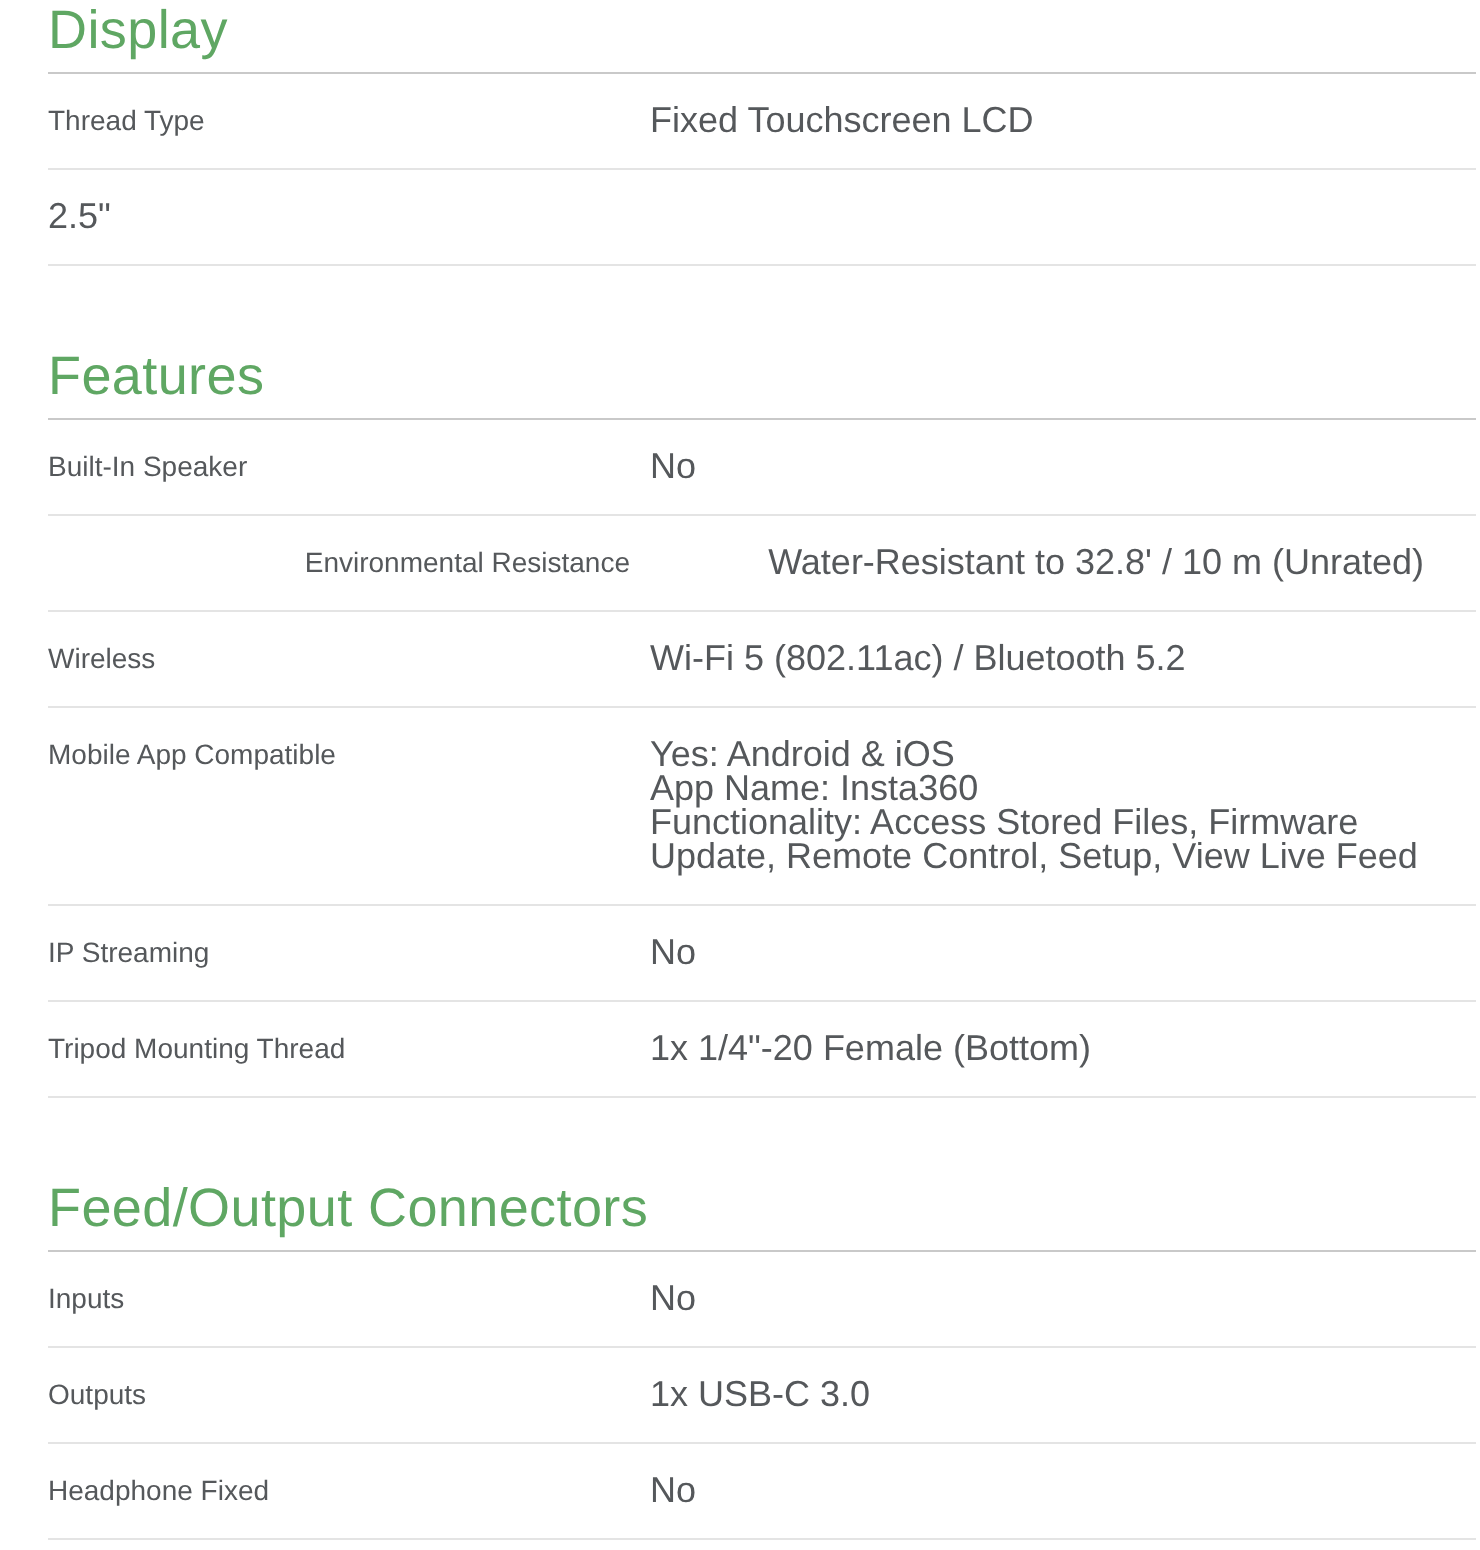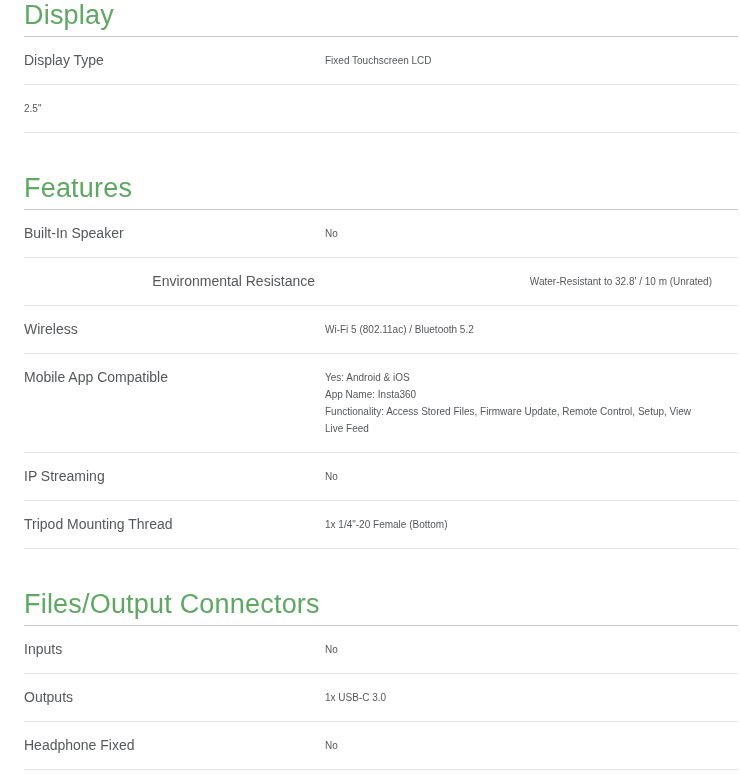--- a/index.html
+++ b/index.html
@@ -46,36 +46,36 @@
   .spec-label {
     flex: none;
     width: 301px;
     font-size: 14px;
     line-height: 17px;
     padding-right: 10px;
     box-sizing: border-box;
   }
   .spec-value {
     flex: 1;
-    font-size: 10px;
+    font-size: 18px;
     line-height: 17px;
     white-space: pre-line;
     padding-right: 26px;
   }
 </style>
 </head>
 <body>
 
 <div class="spec-page">
   <section class="spec-section">
     <h2 class="section-title" style="color: rgb(95, 167, 99);">Display</h2>
     <hr class="title-rule" style="border-top-color: rgb(201, 201, 201);">
     <div class="spec-rows">
   <div class="spec-row" style="border-bottom-color: rgb(228, 228, 228);">
-    <div class="spec-label" style="color: rgb(85, 88, 91);">Display Type</div>
+    <div class="spec-label" style="color: rgb(85, 88, 91);">Thread Type</div>
     <div class="spec-value" style="color: rgb(85, 88, 91);">Fixed Touchscreen LCD</div>
   </div>
 
   <div class="spec-row" style="border-bottom-color: rgb(228, 228, 228);">
     <div class="spec-value" style="color: rgb(85, 88, 91);">2.5"</div>
   </div>
 </div>
   </section>
 
   <section class="spec-section">
@@ -110,21 +110,21 @@
   </div>
 
   <div class="spec-row" style="border-bottom-color: rgb(228, 228, 228);">
     <div class="spec-label" style="color: rgb(85, 88, 91);">Tripod Mounting Thread</div>
     <div class="spec-value" style="color: rgb(85, 88, 91);">1x 1/4"-20 Female (Bottom)</div>
   </div>
 </div>
   </section>
 
   <section class="spec-section">
-    <h2 class="section-title" style="color: rgb(95, 167, 99);">Files/Output Connectors</h2>
+    <h2 class="section-title" style="color: rgb(95, 167, 99);">Feed/Output Connectors</h2>
     <hr class="title-rule" style="border-top-color: rgb(201, 201, 201);">
     <div class="spec-rows">
   <div class="spec-row" style="border-bottom-color: rgb(228, 228, 228);">
     <div class="spec-label" style="color: rgb(85, 88, 91);">Inputs</div>
     <div class="spec-value" style="color: rgb(85, 88, 91);">No</div>
   </div>
 
   <div class="spec-row" style="border-bottom-color: rgb(228, 228, 228);">
     <div class="spec-label" style="color: rgb(85, 88, 91);">Outputs</div>
     <div class="spec-value" style="color: rgb(85, 88, 91);">1x USB-C 3.0</div>

